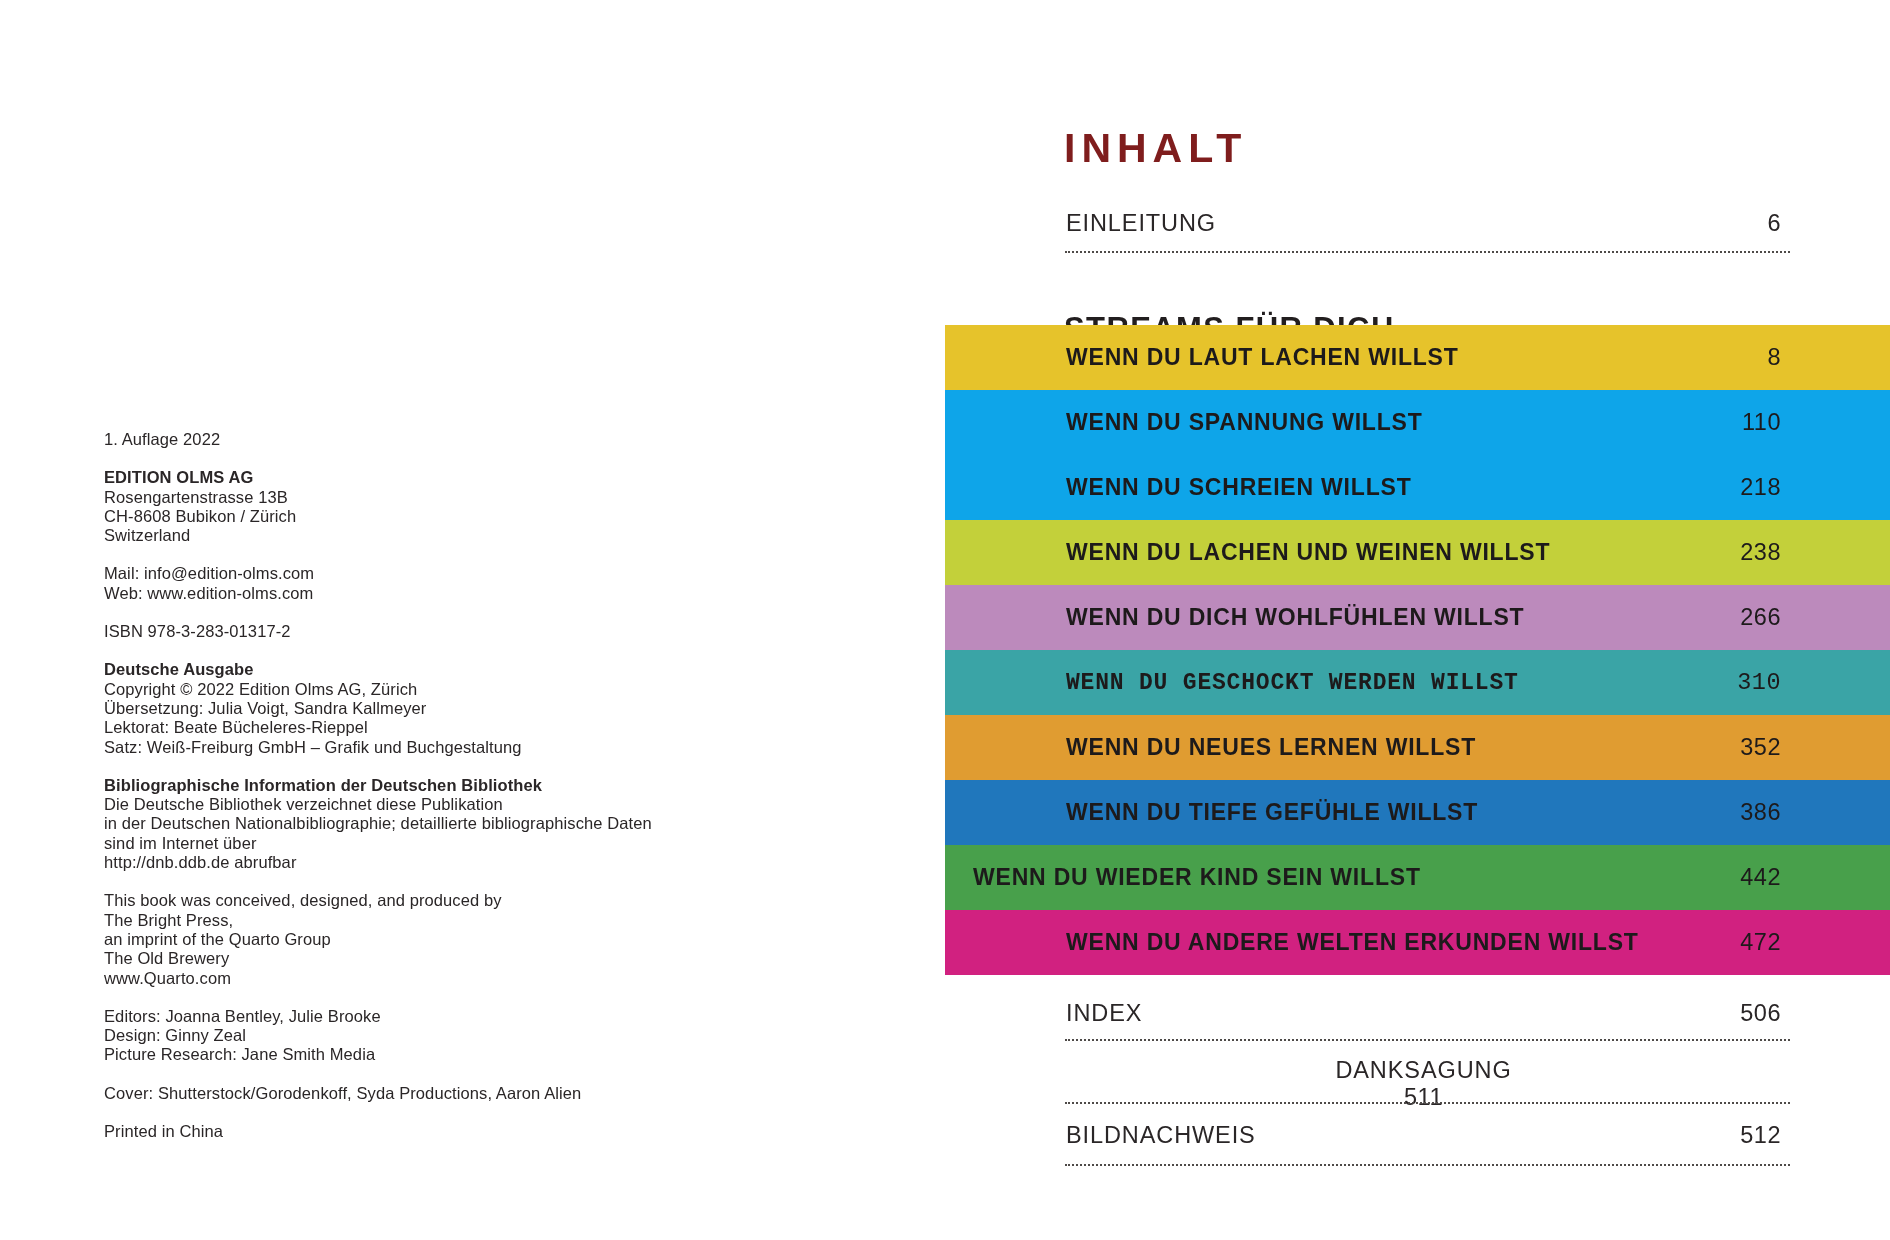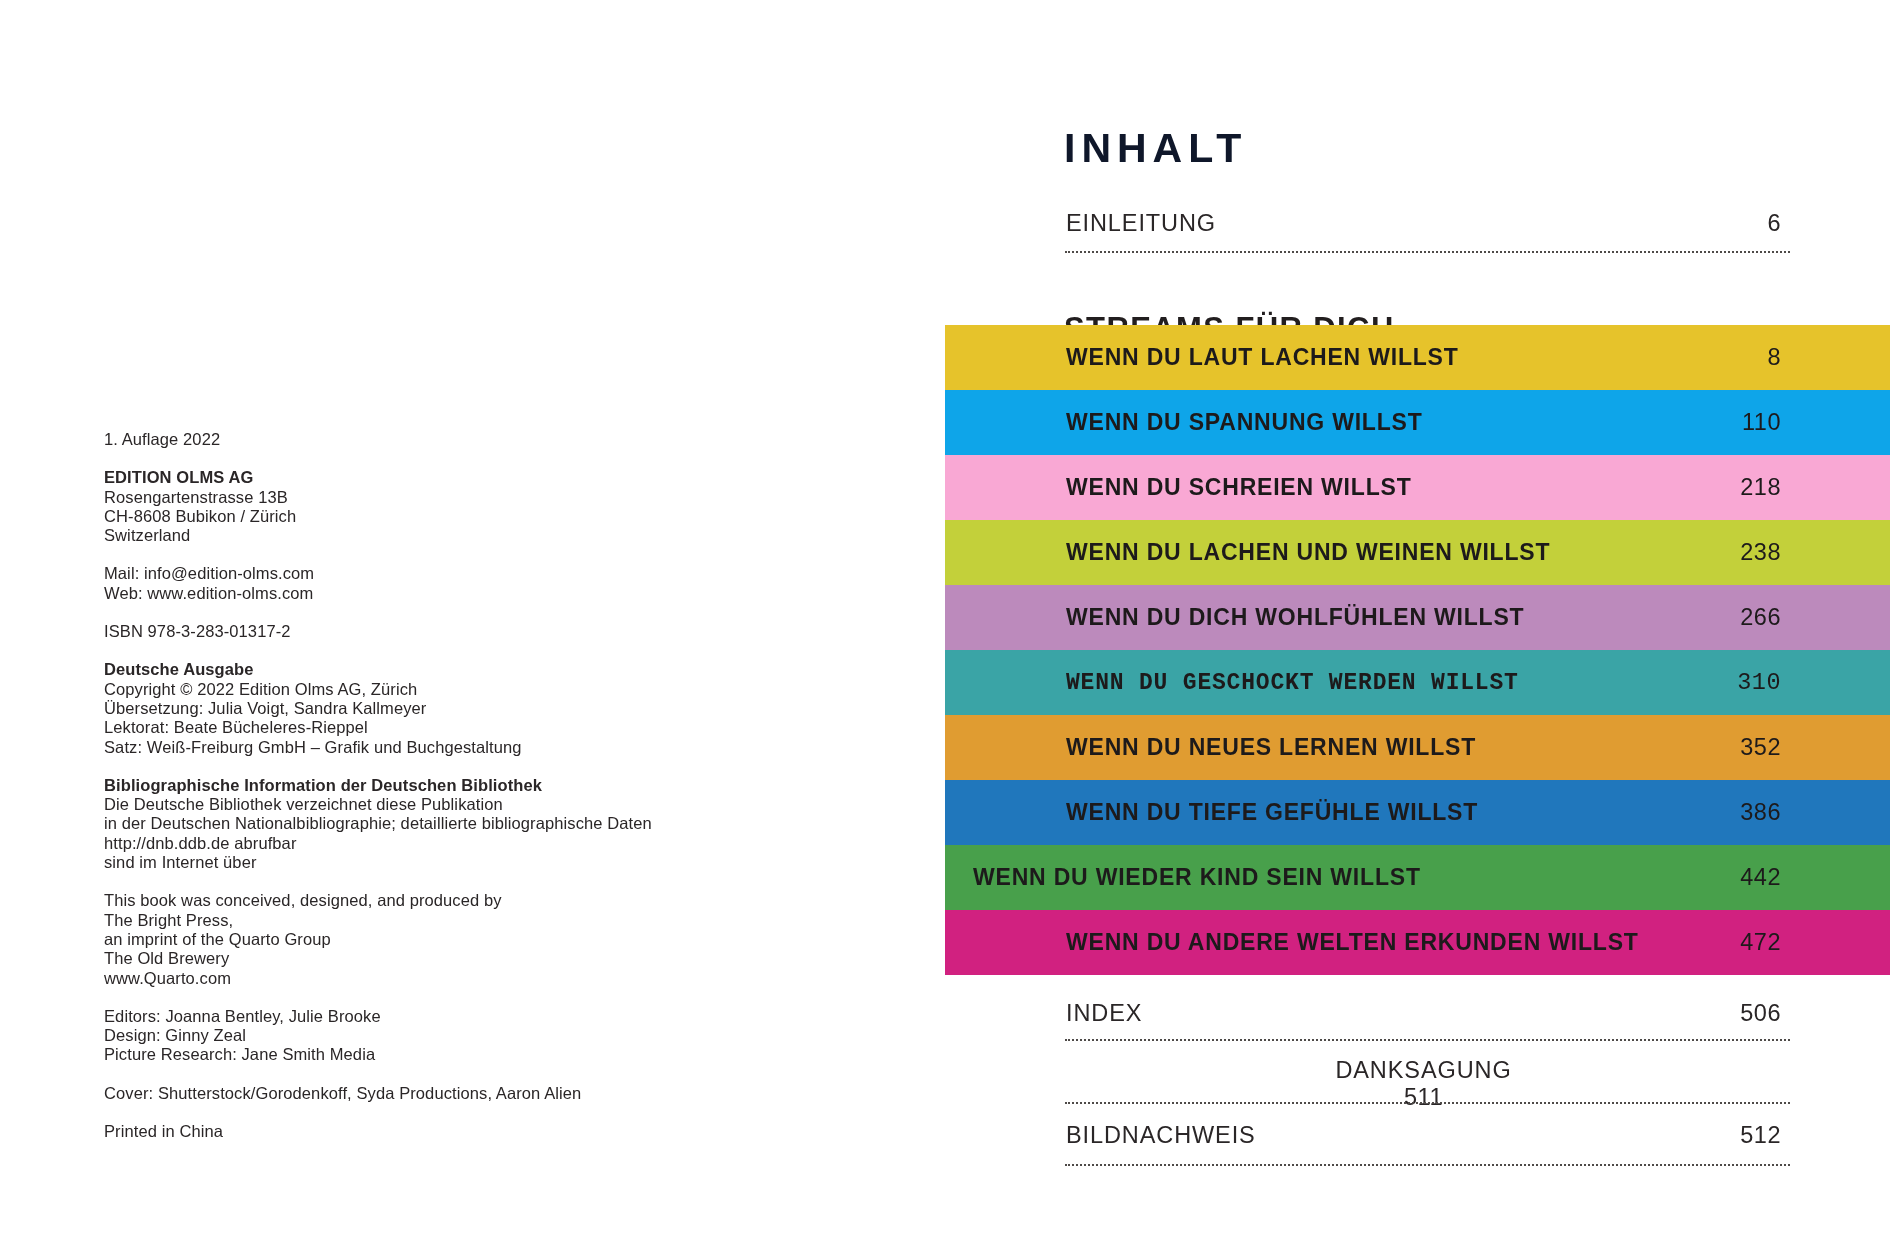--- a/index.html
+++ b/index.html
@@ -19,21 +19,21 @@
     color: #2a2627;
   }
   .imprint .para { margin: 0 0 19px 0; }
   .imprint .para-title { font-weight: bold; display: block; }
   .imprint .line { display: block; }
 
   
   .toc-title {
     position: absolute; left: 1064px; top: 101px;
     font-size: 41px; font-weight: bold; letter-spacing: 6px;
-    color: #0f172a; line-height: 1;
+    color: #7f1d1d; line-height: 1;
   }
   .plain-row {
     position: absolute; left: 1066px; width: 715px; height: 32px;
     display: flex; justify-content: space-between; align-items: center;
     font-size: 23.5px; letter-spacing: 0.9px; color: #2a2627;
   }
   .plain-row .row-page { letter-spacing: 0.5px; }
   .dotted {
     position: absolute; left: 1065px; width: 725px; height: 0;
     border-top: 2px dotted #4e4a48;
@@ -92,22 +92,22 @@
       <span class="para-title">Deutsche Ausgabe</span>
       <span class="line">Copyright © 2022 Edition Olms AG, Zürich</span>
       <span class="line">Übersetzung: Julia Voigt, Sandra Kallmeyer</span>
       <span class="line">Lektorat: Beate Bücheleres-Rieppel</span>
       <span class="line">Satz: Weiß-Freiburg GmbH – Grafik und Buchgestaltung</span>
     </p>
     <p class="para">
       <span class="para-title">Bibliographische Information der Deutschen Bibliothek</span>
       <span class="line">Die Deutsche Bibliothek verzeichnet diese Publikation</span>
       <span class="line">in der Deutschen Nationalbibliographie; detaillierte bibliographische Daten</span>
+      <span class="line">sind im Internet über</span>
       <span class="line">http://dnb.ddb.de abrufbar</span>
-      <span class="line">sind im Internet über</span>
     </p>
     <p class="para">
       <span class="line">This book was conceived, designed, and produced by</span>
       <span class="line">The Bright Press,</span>
       <span class="line">an imprint of the Quarto Group</span>
       <span class="line">The Old Brewery</span>
       <span class="line">www.Quarto.com</span>
     </p>
     <p class="para">
       <span class="line">Editors: Joanna Bentley, Julie Brooke</span>
@@ -134,21 +134,21 @@
 
   <div class="bars">
     <div class="bar-row" style="background: rgb(230, 195, 43);">
       <span class="bar-label">WENN DU LAUT LACHEN WILLST</span>
       <span class="bar-page">8</span>
     </div>
     <div class="bar-row" style="background: #0ea5e9;">
       <span class="bar-label">WENN DU SPANNUNG WILLST</span>
       <span class="bar-page">110</span>
     </div>
-    <div class="bar-row" style="background: #f9a8d4;">
+    <div class="bar-row" style="background: #0ea5e9;">
       <span class="bar-label">WENN DU SCHREIEN WILLST</span>
       <span class="bar-page">218</span>
     </div>
     <div class="bar-row" style="background: rgb(195, 208, 58);">
       <span class="bar-label">WENN DU LACHEN UND WEINEN WILLST</span>
       <span class="bar-page">238</span>
     </div>
     <div class="bar-row" style="background: rgb(188, 138, 188);">
       <span class="bar-label">WENN DU DICH WOHLFÜHLEN WILLST</span>
       <span class="bar-page">266</span>

